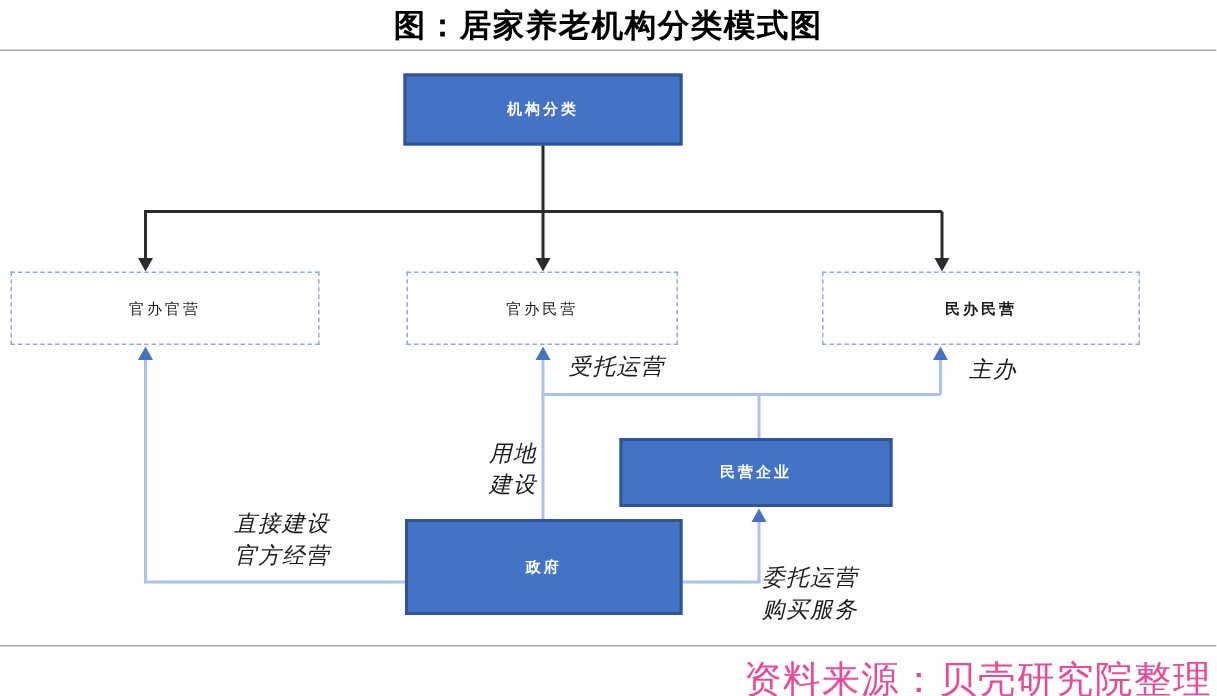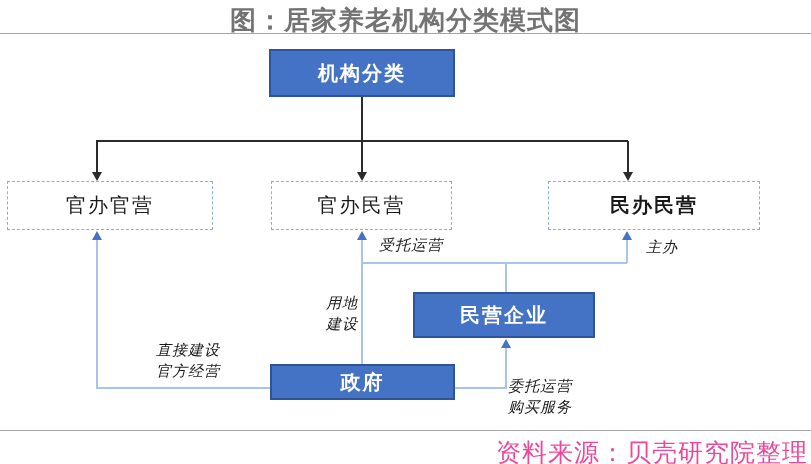--- a/index.html
+++ b/index.html
@@ -21,37 +21,37 @@
     position:relative;
     width:811px;
     height:464px;
     background:#ffffff;
     overflow:hidden;
   }
   .fig-title{
     position:absolute;
     top:3px; left:0; width:811px;
     text-align:center;
-    font-size:26px;
+    font-size:21px;
     font-weight:bold;
     letter-spacing:1px;
-    color:#737373;
+    color:#000000;
   }
   .rule{
     position:absolute;
     left:0; width:811px; height:1px;
     background:var(--rule-gray);
   }
   .node{
     position:absolute;
     display:flex;
     align-items:center;
     justify-content:center;
     box-sizing:border-box;
-    font-size:20px;
+    font-size:10px;
     letter-spacing:2px;
     text-align:center;
   }
   .node.solid{
     background:var(--box-fill);
     border:2px solid var(--box-border);
     color:#ffffff;
     font-weight:bold;
   }
   .node.dashed{
@@ -144,20 +144,20 @@
   <div class="edge-label" style="left:326px;top:292px;">用地
 建设</div>
   <div class="edge-label" style="left:116px;top:339px;margin-left:40px;">直接建设
 官方经营</div>
   <div class="edge-label" style="left:508px;top:339px;margin-top:36px;">委托运营
 购买服务</div>
 
   <div class="node solid" style="left:413px;top:292px;width:182px;height:46px;">
     <span>民营企业</span>
   </div>
-  <div class="node solid" style="left:270px;top:364px;width:185px;height:36px;">
+  <div class="node solid" style="left:270px;top:346px;width:185px;height:64px;">
     <span>政府</span>
   </div>
 
   <div class="rule" style="top:430px;"></div>
   <div class="source-note">资料来源：贝壳研究院整理</div>
 
 </div>
 
 </body></html>

